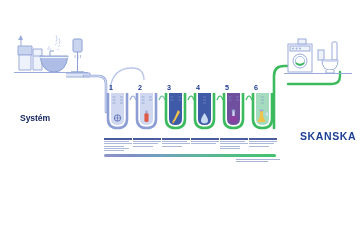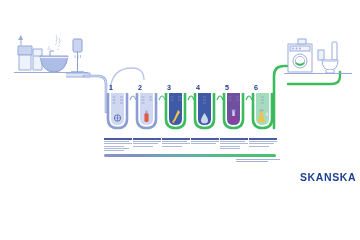--- a/index.html
+++ b/index.html
@@ -19,21 +19,20 @@
     font-size:8.6px;line-height:10.4px;font-weight:bold;
     color:#12245c;letter-spacing:-0.1px;
   }
   .title span{display:block;}
 
   
   .logo{
     position:absolute;left:300px;top:130px;
     font-size:10.5px;font-weight:bold;letter-spacing:0.6px;
     color:#1d3f94;
-    margin-top:41px;
   }
 
   
   .stages{position:absolute;left:104px;top:84px;width:172px;height:82px;}
   .stage{position:absolute;top:0;width:28px;height:82px;}
   .stage-num{
     position:absolute;top:0;left:5px;
     font-size:7.2px;font-weight:bold;color:#1f3b8f;line-height:8px;
   }
   .utank{position:absolute;top:9px;left:1px;width:25px;height:40px;}
@@ -343,20 +342,21 @@
           <path d="M42 40 L42 43 L50 43 L50 40" fill="#ffffff" stroke="#9aabdb"></path>
           <line x1="38" y1="31.4" x2="54" y2="31.4" stroke="#cfd8f0" stroke-width="1"></line>
         </g>
 
         <line x1="0" y1="43.5" x2="68" y2="43.5" stroke="#9aabdb" stroke-width="1.1"></line>
       </g>
     </svg>
   </div>
 
   <div class="title">
+    <span>Systém</span>
   </div>
 
   <div class="logo">SKANSKA</div>
 
   <div class="qbar"></div>
   <div class="qcap">
     <i></i>
       <i style="width:72%"></i>
   </div>
 

